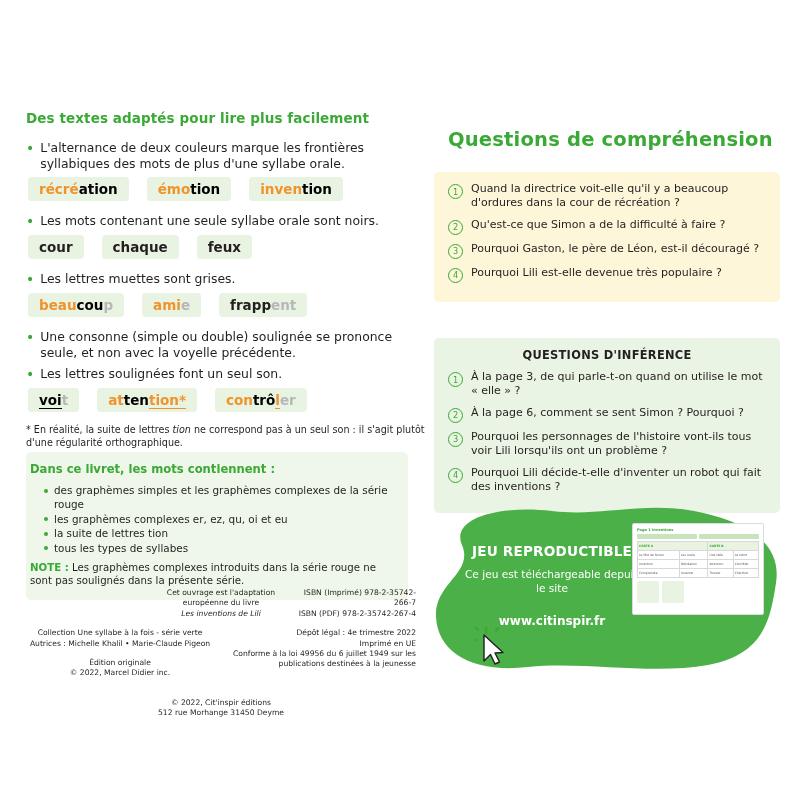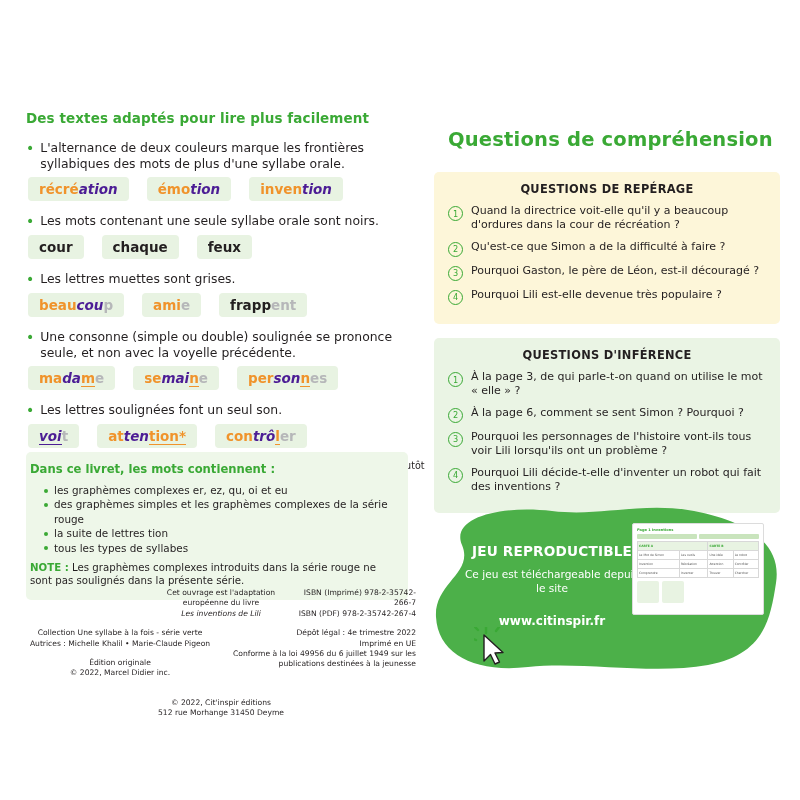--- a/index.html
+++ b/index.html
@@ -33,21 +33,21 @@
   }
   .wordrow{
     display:flex;gap:18px;margin:6px 0 12px 2px;
   }
   .chip{
     background:#e8f3e2;border-radius:4px;padding:4px 11px;
     font-size:13.5px;font-weight:bold;line-height:16px;
     white-space:nowrap;
   }
   .o{color:#f0932b;}
-  .g{color:#4c1d95;font-style:italic;}
+  .g{color:#000000;}
   .k{color:#231f20;}
   .grey{color:#b6b7b9;}
   .u{border-bottom:1.4px solid currentColor;}
   .note{
     font-size:9.6px;color:#231f20;line-height:12.6px;margin:10px 0 0 0;
   }
   .note i{font-style:italic;}
 
   
   .greenbox{
@@ -182,45 +182,40 @@
         </div>
         <div class="wordrow">
           <span class="chip"><span class="o">beau</span><span class="g">cou</span><span class="grey">p</span></span>
           <span class="chip"><span class="o">ami</span><span class="grey">e</span></span>
           <span class="chip"><span class="k">frapp</span><span class="grey">ent</span></span>
         </div>
         <div class="bullet-row">
           <span class="bullet">•</span>
           <div class="btext">Une consonne (simple ou double) soulignée se prononce seule, et non avec la voyelle précédente.</div>
         </div>
-        <div class="wordrow">
-          <span class="chip"><span class="o">ma</span><span class="g">da</span><span class="o u">m</span><span class="grey">e</span></span>
-          <span class="chip"><span class="o">se</span><span class="g">mai</span><span class="o u">n</span><span class="grey">e</span></span>
-          <span class="chip"><span class="o">per</span><span class="g">son</span><span class="o u">n</span><span class="grey">es</span></span>
-        </div>
         <div class="bullet-row">
           <span class="bullet">•</span>
           <div class="btext">Les lettres soulignées font un seul son.</div>
         </div>
         <div class="wordrow">
           <span class="chip"><span class="g u">voi</span><span class="grey">t</span></span>
           <span class="chip"><span class="o">at</span><span class="g">ten</span><span class="o u">tion*</span></span>
           <span class="chip"><span class="o">con</span><span class="g">trô</span><span class="o u">l</span><span class="grey">er</span></span>
         </div>
       </div>
     <div class="note">
       <span>* En réalité, la suite de lettres </span><i>tion</i><span> ne correspond pas à un seul son : il s'agit plutôt d'une régularité orthographique.</span>
     </div>
   </div>
 
   <div class="greenbox">
     <h3>Dans ce livret, les mots contiennent :</h3>
     <ul id="gb-items">
+        <li>des graphèmes simples et les graphèmes complexes de la série rouge</li>
         <li>les graphèmes complexes er, ez, qu, oi et eu</li>
-        <li>des graphèmes simples et les graphèmes complexes de la série rouge</li>
         <li>la suite de lettres tion</li>
         <li>tous les types de syllabes</li>
       </ul>
     <div class="notes">
       <b>NOTE :</b>
       <span>Les graphèmes complexes introduits dans la série rouge ne sont pas soulignés dans la présente série.</span>
     </div>
   </div>
 
   <div class="colophon">
@@ -255,21 +250,20 @@
 
     <div style="margin-top:10px">
       <div>© 2022, Cit'inspir éditions</div>
       <div>512 rue Morhange 31450 Deyme</div>
     </div>
   </div>
 
   <div class="right-title">Questions de compréhension</div>
 
   <div class="qbox yellow">
-    <h4>QUESTIONS DE REPÉRAGE</h4>
     <div id="q0">
         <div class="qitem">
           <span class="qnum">1</span>
           <span class="qtext">Quand la directrice voit-elle qu'il y a beaucoup d'ordures dans la cour de récréation ?</span>
         </div>
         <div class="qitem">
           <span class="qnum">2</span>
           <span class="qtext">Qu'est-ce que Simon a de la difficulté à faire ?</span>
         </div>
         <div class="qitem">

